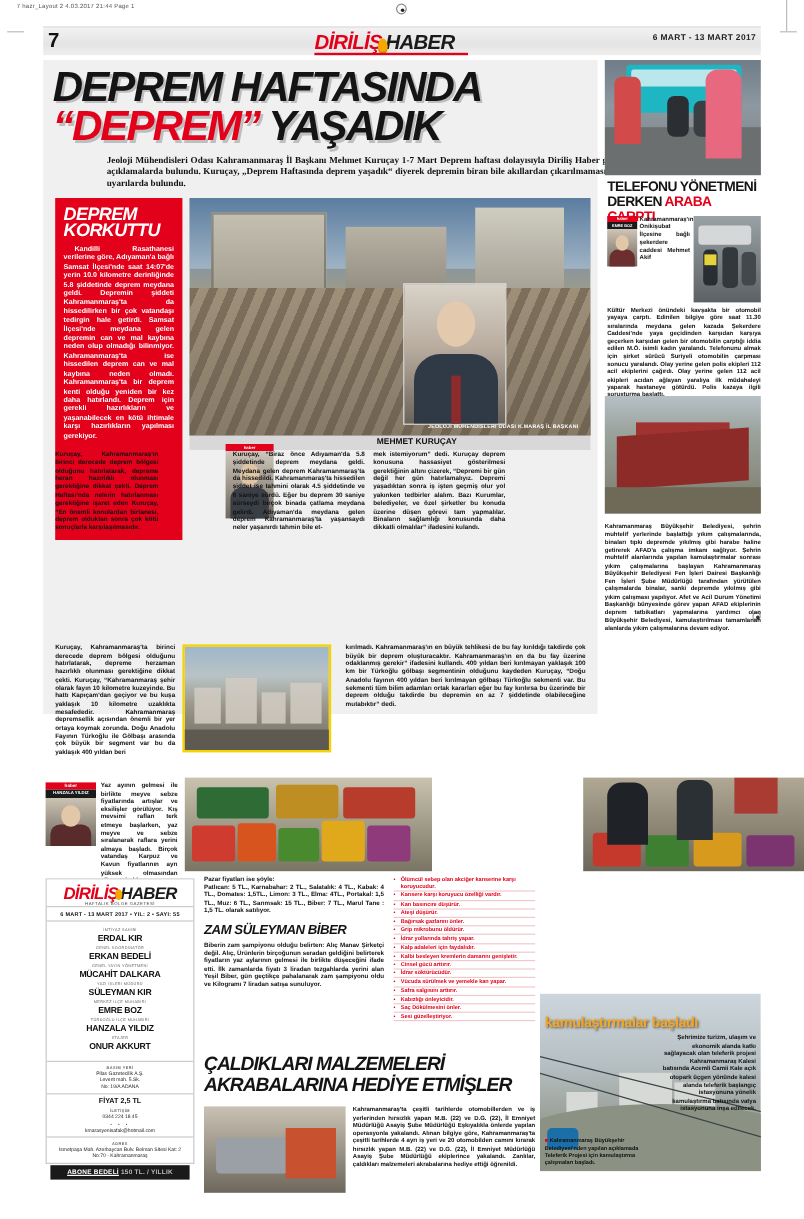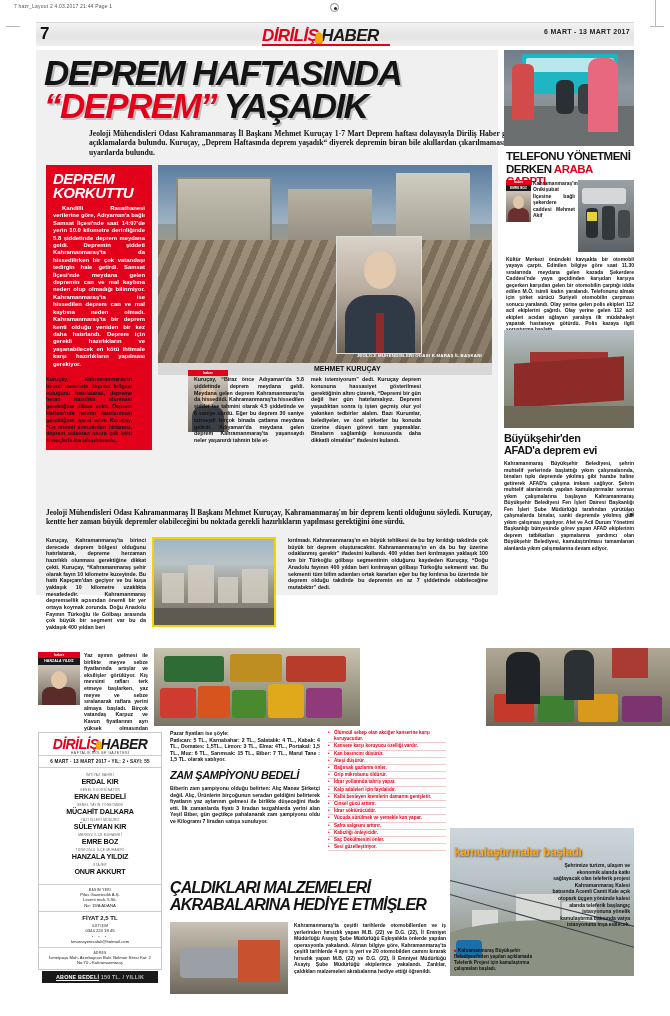--- a/index.html
+++ b/index.html
@@ -558,21 +558,20 @@
       <div style="width:48px"></div>
       <div class="col c3">
         <p>Kuruçay, “Biraz önce Adıyaman'da 5.8 şiddetinde deprem meydana geldi. Meydana gelen deprem Kahramanmaraş'ta da hissedildi. Kahramanmaraş'ta hissedilen şiddet ise tahmini olarak 4.5 şiddetinde ve 6 saniye sürdü. Eğer bu deprem 30 saniye sürseydi birçok binada çatlama meydana gelirdi. Adıyaman'da meydana gelen deprem Kahramanmaraş'ta yaşansaydı neler yaşanırdı tahmin bile et-</p>
       </div>
       <div class="col c4">
         <p>mek istemiyorum” dedi.
 Kuruçay deprem konusuna hassasiyet gösterilmesi gerektiğinin altını çizerek, “Depremi bir gün değil her gün hatırlamalıyız. Depremi yaşadıktan sonra iş işten geçmiş olur yol yakınken tedbirler alalım.  Bazı Kurumlar, belediyeler, ve özel şirketler bu konuda üzerine düşen görevi tam yapmalılar. Binaların sağlamlığı konusunda daha dikkatli olmalılar” ifadesini kulandı.</p>
       </div>
     </div>
 
-    <div class="kicker2">Jeoloji Mühendisleri Odası Kahramanmaraş İl Başkanı Mehmet Kuruçay, Kahramanmaraş'ın bir deprem kenti olduğunu söyledi. Kuruçay, kentte her zaman büyük depremler olabileceğini bu noktada gerekli hazırlıkların yapılması gerektiğini öne sürdü.</div>
 
     <div class="cols2">
       <div class="col" style="width:100px">
         <p>Kuruçay, Kahramanmaraş'ta birinci derecede deprem bölgesi olduğunu hatırlatarak, depreme herzaman hazırlıklı olunması gerektiğine dikkat çekti. Kuruçay, “Kahramanmaraş şehir olarak fayın 10 kilometre kuzeyinde. Bu hattı Kapıçam'dan geçiyor ve bu kuşa yaklaşık 10 kilometre uzaklıkta mesafededir. Kahramanmaraş depremsellik açısından önemli bir yer ortaya koymak zorunda. Doğu Anadolu Fayının Türkoğlu ile Gölbaşı arasında çok büyük bir segment var bu da yaklaşık 400 yıldan beri</p>
       </div>
       <div style="width:126px"></div>
       <div class="col" style="width:200px">
         <p>kırılmadı. Kahramanmaraş'ın en büyük tehlikesi de bu fay kırıldığı takdirde çok büyük bir deprem oluşturacaktır. Kahramanmaraş'ın en da bu fay üzerine odaklanmış gerekir” ifadesini kullandı.  400 yıldan beri kırılmayan yaklaşık 100 km bir Türkoğlu gölbaşı segmentinin olduğunu kaydeden Kuruçay, “Doğu Anadolu fayının 400 yıldan beri kırılmayan gölbaşı Türkoğlu sekmenti var. Bu sekmenti tüm bilim adamları ortak kararları eğer bu fay kırılırsa bu üzerinde bir deprem olduğu takdirde bu depremin en az 7 şiddetinde olabileceğine mutabıktır” dedi.</p>
       </div>
     </div>
@@ -619,24 +618,20 @@
 Polis kazaya ilgili soruşturma başlattı.</div>
   </div>
 
   <div class="rail-aerial">
     <div class="roof2"></div>
     <div class="roof"></div>
     <div class="grnd"></div>
   </div>
 
   <div class="rail-afad">
-    <div class="afad-title">
-      <span>Büyükşehir'den</span><br>
-      <span>AFAD'a deprem evi</span>
-    </div>
     <div class="afad-body">Kahramanmaraş Büyükşehir Belediyesi, şehrin muhtelif yerlerinde başlattığı yıkım çalışmalarında, binaları tıpkı depremde yıkılmış gibi harabe haline getirerek AFAD'a çalışma imkanı sağlıyor.
 Şehrin muhtelif alanlarında yapılan kamulaştırmalar sonrası yıkım çalışmalarına başlayan Kahramanmaraş Büyükşehir Belediyesi Fen İşleri Dairesi Başkanlığı Fen İşleri Şube Müdürlüğü tarafından yürütülen çalışmalarda binalar, sanki depremde yıkılmış gibi yıkım çalışması yapılıyor.
 Afet ve Acil Durum Yönetimi Başkanlığı bünyesinde görev yapan AFAD ekiplerinin deprem tatbikatları yapmalarına yardımcı olan Büyükşehir Belediyesi, kamulaştırılması tamamlanan alanlarda yıkım çalışmalarına devam ediyor.</div>
   </div>
 
 
   <div class="ms-block">
     <div class="ms-byline">
       <div class="tag">haber</div>
       <div class="nm">HANZALA YILDIZ</div>
@@ -716,21 +711,21 @@
     </div>
     <div class="abone">
       <span class="u">ABONE BEDELİ</span>
       <span class="g">150 TL. / YILLIK</span>
     </div>
   </div>
 
   <div class="zam">
     <div class="zam-lead">Pazar fiyatları ise şöyle:</div>
     <div class="zam-lead">Patlıcan: 5 TL., Karnabahar: 2 TL., Salatalık: 4 TL., Kabak: 4 TL., Domates: 1,5TL., Limon: 3 TL., Elma: 4TL., Portakal: 1,5 TL., Muz: 6 TL., Sarımsak: 15 TL., Biber: 7 TL., Marul Tane : 1,5 TL. olarak satılıyor.</div>
-    <h4>ZAM ŞAMPİYONU BEDELİ</h4>
+    <h4>ZAM SÜLEYMAN BİBER</h4>
     <div class="zam-lead">Biberin zam şampiyonu olduğu belirten: Alıç Manav Şirketçi değil. Alıç, Ürünlerin birçoğunun seradan geldiğini belirterek fiyatların yaz aylarının gelmesi ile birlikte düşeceğini ifade etti. İlk zamanlarda fiyatı 3 liradan tezgahlarda yerini alan Yeşil Biber, gün geçtikçe pahalanarak zam şampiyonu oldu ve Kilogramı 7 liradan satışa sunuluyor.</div>
   </div>
 
   <ul class="redlist">
     <li>Ölümcül sebep olan akciğer kanserine karşı koruyucudur.</li>
     <li>Kansere karşı koruyucu özelliği vardır.</li>
     <li>Kan basıncını düşürür.</li>
     <li>Ateşi düşürür.</li>
     <li>Bağırsak gazlarını önler.</li>
     <li>Grip mikrobunu öldürür.</li>

